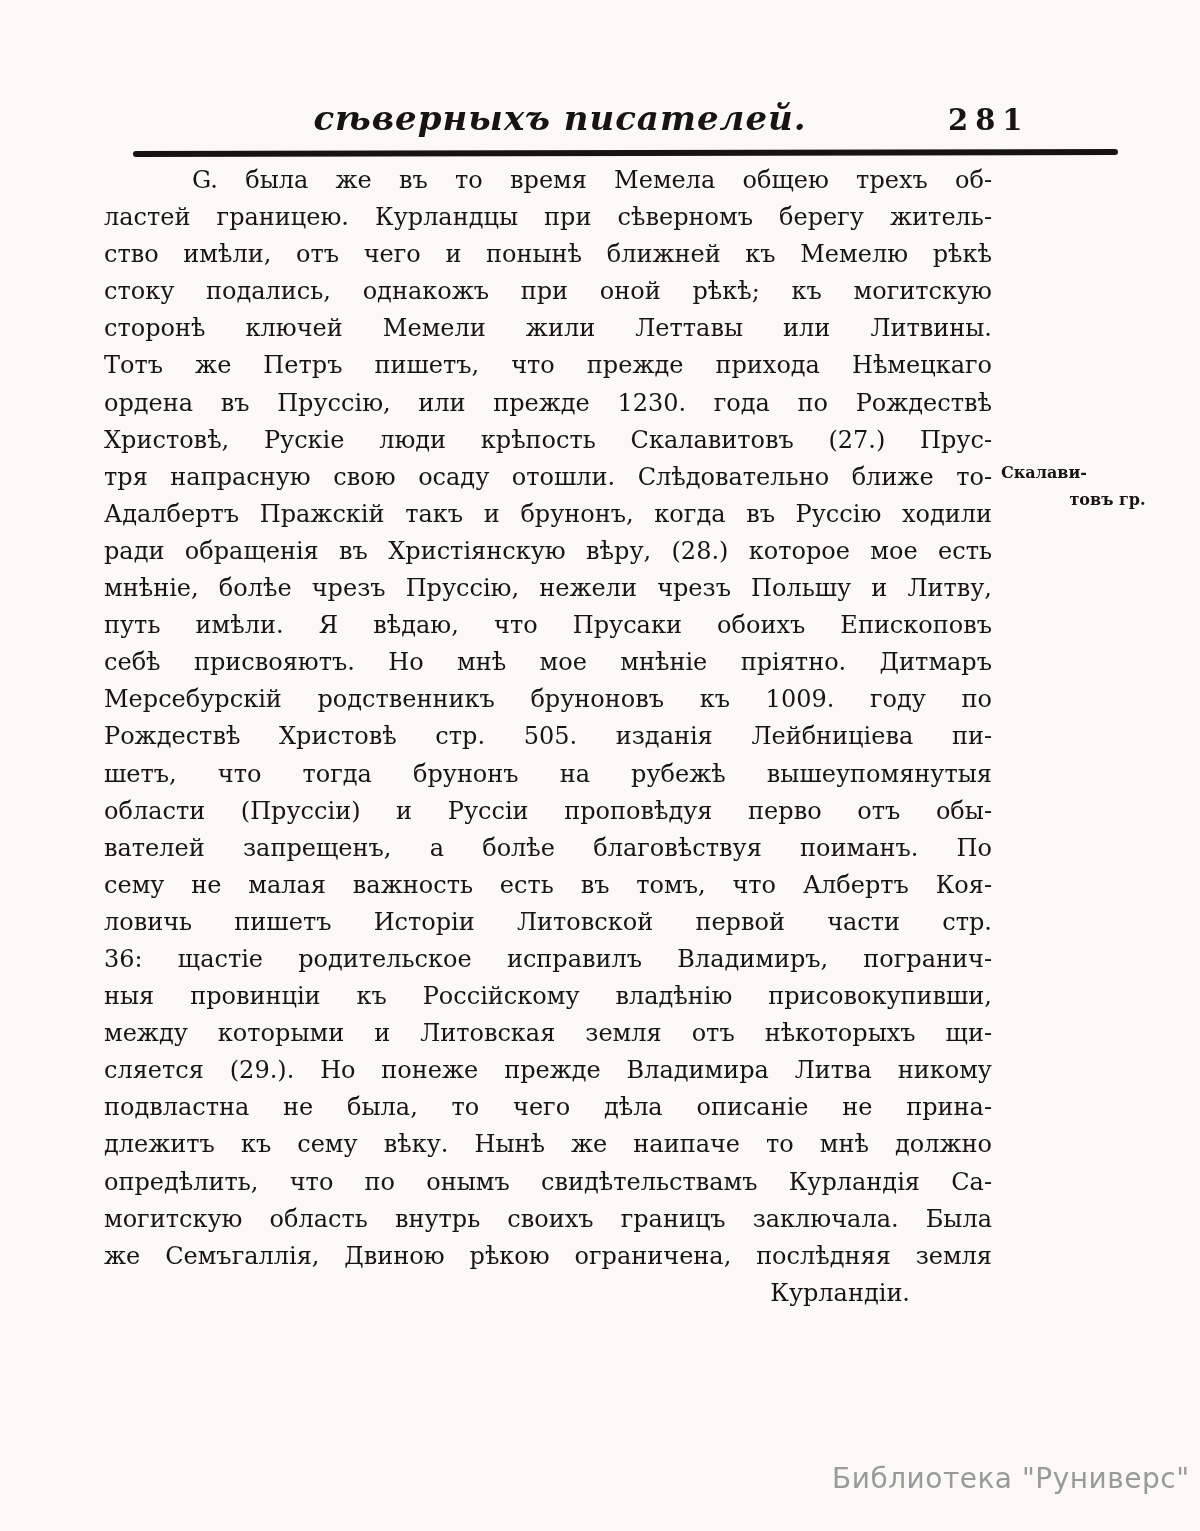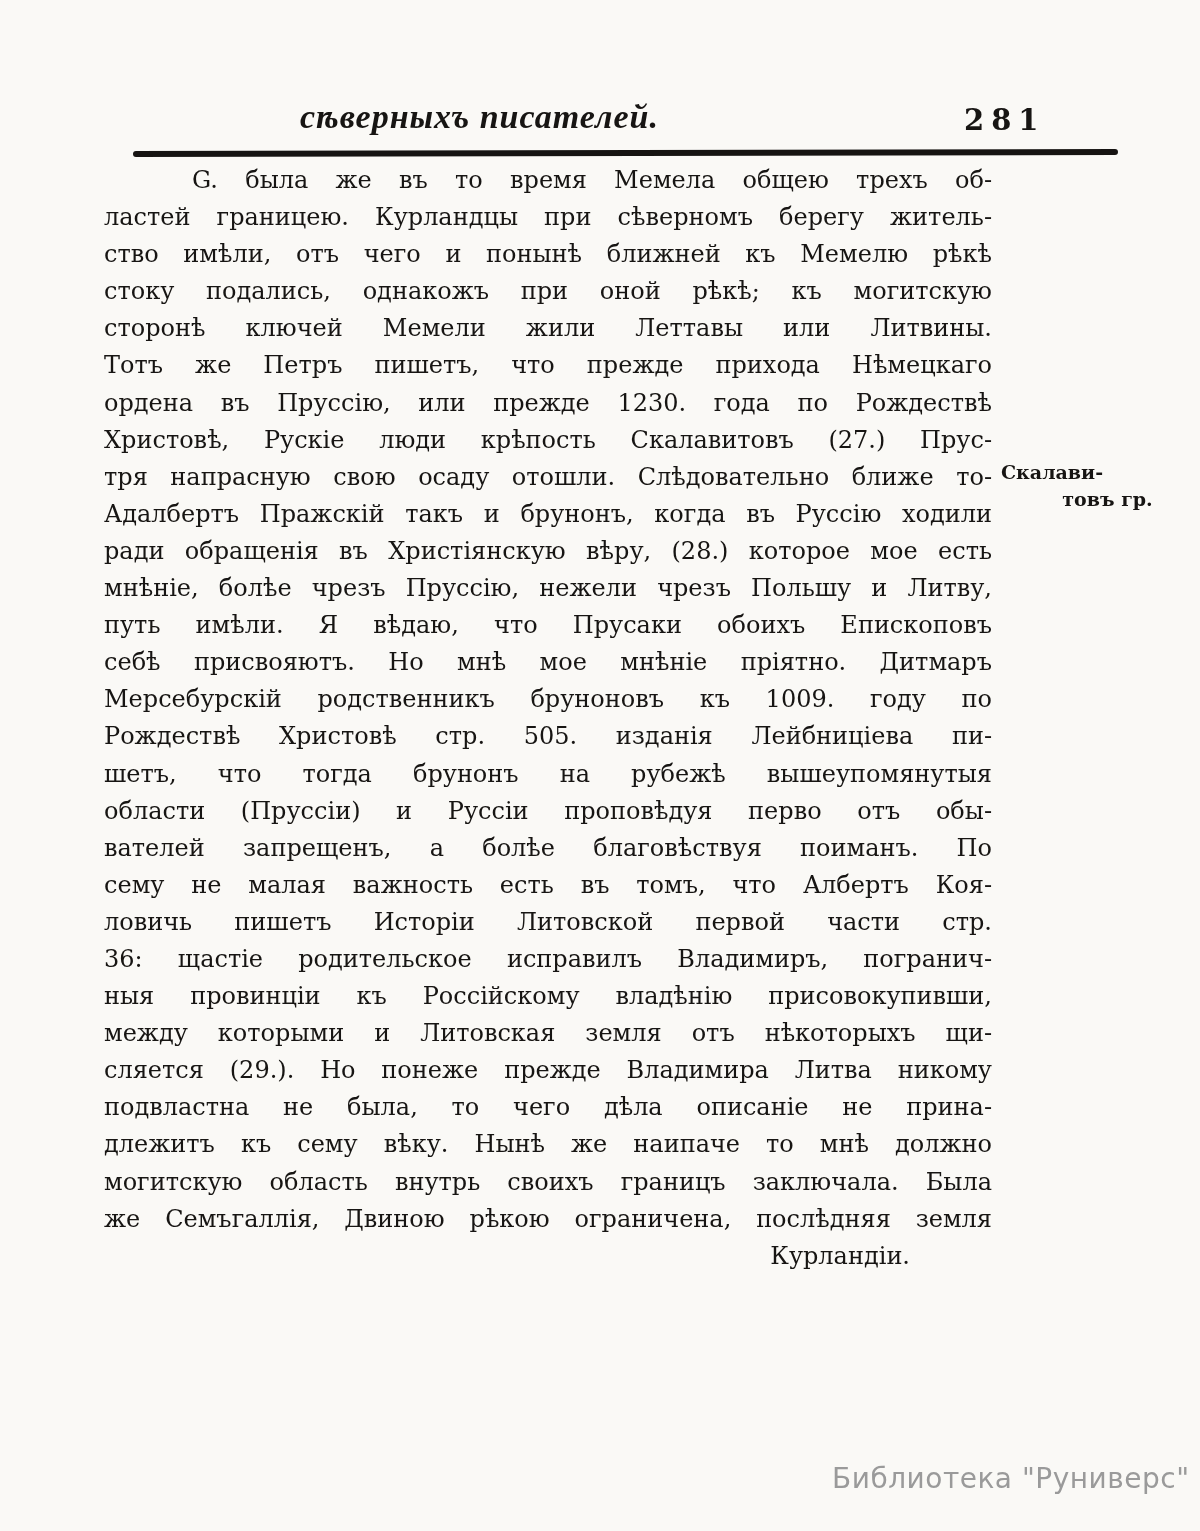--- a/index.html
+++ b/index.html
@@ -6,33 +6,31 @@
   .page{
     position:relative;
     width:1200px;height:1531px;
     background:#faf9f6;
     font-family:"DejaVu Serif", serif;
     color:#171513;
     overflow:hidden;
   }
   .header-title{
     position:absolute;top:98px;left:300px;width:520px;
-    text-align:left;
+    text-align:center;
     font-style:italic;
     font-size:34px;
     letter-spacing:1px;
     font-weight:bold;
-    font-family:Liberation Serif, serif;
   }
   .page-number{
     position:absolute;top:103px;left:948px;
     font-size:29px;
     letter-spacing:7px;
     font-weight:bold;
-    margin-left:16px;
   }
   .rule{
     position:absolute;top:150px;left:133px;
     width:985px;height:6px;
     background:#161412;
     border-radius:3px;
     transform:rotate(-0.12deg);
   }
   .body-text{
     position:absolute;top:162px;left:104px;
@@ -47,21 +45,21 @@
     height:37.1px;
   }
   .line.first{ text-indent:88px; }
   .line.last{
     text-align-last:right;
     padding-right:82px;
   }
   .margin-note{
     position:absolute;top:459px;left:1001px;
     width:195px;
-    font-size:19px;
+    font-size:16px;
     line-height:27px;
     font-weight:bold;
   }
   .margin-note .mn2{ padding-left:18px;text-align:center; }
   .watermark{
     position:absolute;top:1462px;left:832px;
     font-family:"DejaVu Sans", sans-serif;
     font-size:28px;
     color:#9a9a9a;
     letter-spacing:0.5px;
@@ -99,20 +97,21 @@
       <div class="line">области (Пруссіи) и Руссіи проповѣдуя перво отъ обы-</div>
       <div class="line">вателей запрещенъ, а болѣе благовѣствуя поиманъ.  По</div>
       <div class="line">сему не малая важность есть въ томъ, что Албертъ Коя-</div>
       <div class="line">ловичь пишетъ Исторіи Литовской первой части стр.</div>
       <div class="line">36: щастіе родительское исправилъ Владимиръ, погранич-</div>
       <div class="line">ныя провинціи къ Россійскому владѣнію присовокупивши,</div>
       <div class="line">между которыми и Литовская земля отъ нѣкоторыхъ щи-</div>
       <div class="line">сляется (29.).  Но понеже прежде Владимира Литва никому</div>
       <div class="line">подвластна не была, то чего дѣла описаніе не прина-</div>
       <div class="line">длежитъ къ сему вѣку.  Нынѣ же наипаче то мнѣ должно</div>
+      <div class="line">опредѣлить, что по онымъ свидѣтельствамъ Курландія Са-</div>
       <div class="line">могитскую область внутрь своихъ границъ заключала.  Была</div>
       <div class="line">же Семъгаллія, Двиною рѣкою ограничена, послѣдняя земля</div>
       <div class="line last">Курландіи.</div>
     </div>
 
   <div class="margin-note">
     <div class="mn1">Скалави-</div>
     <div class="mn2">товъ гр.</div>
   </div>
 

